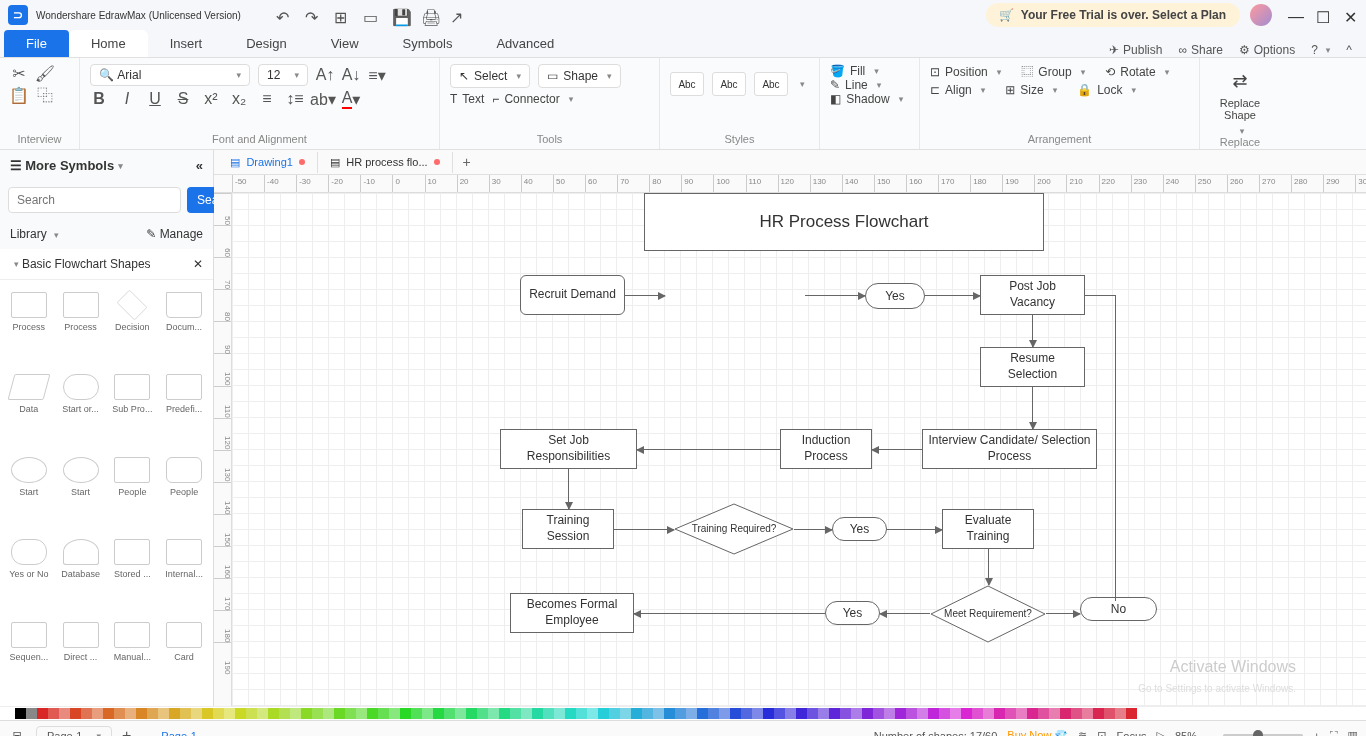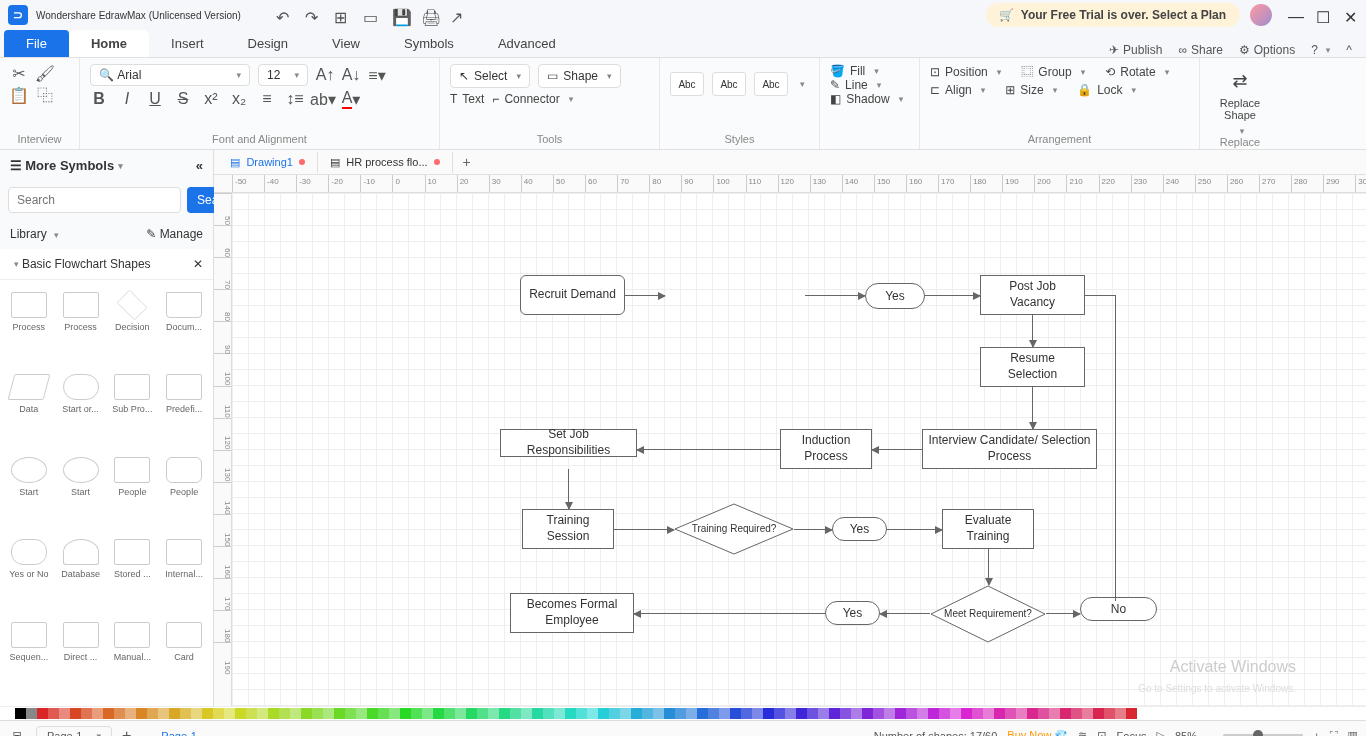--- a/index.html
+++ b/index.html
@@ -14,21 +14,21 @@
 .title-spacer { flex: 1; }
 .trial-banner { background: #fef3d9; border-radius: 14px; padding: 5px 14px; font-size: 12px; font-weight: bold; display: flex; align-items: center; gap: 6px; color: #444; }
 .avatar { width: 22px; height: 22px; border-radius: 50%; background: linear-gradient(135deg,#ff9a9e,#a18cd1); margin: 0 10px; }
 .win-controls { display: flex; gap: 14px; margin-left: 6px; }
 .win-control { width: 14px; height: 14px; cursor: pointer; }
 
 
 .menu-tabs { height: 28px; background: #f5f7fa; display: flex; align-items: flex-end; border-bottom: 1px solid #e0e0e0; }
 .menu-tab { padding: 6px 22px; font-size: 13px; cursor: pointer; color: #444; }
 .menu-tab.file { background: #1a73e8; color: #fff; border-radius: 4px 4px 0 0; margin-left: 4px; }
-.menu-tab.active { background: #fff; border-radius: 6px 6px 0 0; font-weight: bold; text-align: right; }
+.menu-tab.active { background: #fff; border-radius: 6px 6px 0 0; font-weight: normal; text-align: right; }
 .menu-right { margin-left: auto; display: flex; gap: 16px; padding-right: 14px; font-size: 12px; color: #555; align-items: center; }
 .menu-right-item { display: flex; align-items: center; gap: 4px; cursor: pointer; }
 
 
 .ribbon { height: 92px; background: #fafbfc; display: flex; border-bottom: 1px solid #e0e0e0; }
 .ribbon-group { border-right: 1px solid #e8e8e8; padding: 6px 10px 2px; display: flex; flex-direction: column; }
 .ribbon-group-label { font-size: 11px; color: #888; text-align: center; margin-top: auto; padding-bottom: 2px; }
 .ribbon-row { display: flex; gap: 8px; align-items: center; margin-bottom: 4px; }
 .ribbon-icon { width: 18px; height: 18px; color: #555; cursor: pointer; display: flex; align-items: center; justify-content: center; }
 .font-select { display: flex; align-items: center; border: 1px solid #ddd; border-radius: 4px; padding: 3px 8px; background: #fff; width: 160px; font-size: 12px; }
@@ -478,20 +478,21 @@
             <div class="ruler-vtick">150</div>
             <div class="ruler-vtick">160</div>
             <div class="ruler-vtick">170</div>
             <div class="ruler-vtick">180</div>
             <div class="ruler-vtick">190</div>
           </div>
         </div>
       <div class="canvas">
         <div class="page">
 
+          <div class="fc-box" style="left:412px;top:0;width:400px;height:58px;font-size:17px;font-weight:normal">HR Process Flowchart</div>
 
           <div class="fc-box" style="left:288px;top:82px;width:105px;height:40px;border-radius:6px">Recruit Demand</div>
           <div class="fc-arrow fc-arrow-h" style="left:393px;top:102px;width:40px"></div>
 
           <div class="fc-arrow fc-arrow-h" style="left:573px;top:102px;width:60px"></div>
 
           <div class="fc-pill" style="left:633px;top:90px;width:60px;height:26px">Yes</div>
           <div class="fc-arrow fc-arrow-h" style="left:693px;top:102px;width:55px"></div>
 
           <div class="fc-box" style="left:748px;top:82px;width:105px;height:40px">Post Job Vacancy</div>
@@ -499,21 +500,21 @@
 
           <div class="fc-box" style="left:748px;top:154px;width:105px;height:40px">Resume Selection</div>
           <div class="fc-arrow fc-arrow-v" style="left:800px;top:194px;height:42px"></div>
 
           <div class="fc-box" style="left:690px;top:236px;width:175px;height:40px">Interview Candidate/ Selection Process</div>
           <div class="fc-arrow fc-arrow-h rev" style="left:640px;top:256px;width:50px"></div>
 
           <div class="fc-box" style="left:548px;top:236px;width:92px;height:40px">Induction Process</div>
           <div class="fc-arrow fc-arrow-h rev" style="left:405px;top:256px;width:143px"></div>
 
-          <div class="fc-box" style="left:268px;top:236px;width:137px;height:28px">Set Job Responsibilities</div>
+          <div class="fc-box" style="left:268px;top:236px;width:137px;height:40px">Set Job Responsibilities</div>
           <div class="fc-arrow fc-arrow-v" style="left:336px;top:276px;height:40px"></div>
 
           <div class="fc-box" style="left:290px;top:316px;width:92px;height:40px">Training Session</div>
           <div class="fc-arrow fc-arrow-h" style="left:382px;top:336px;width:60px"></div>
 
           <div style="position:absolute;left:442px;top:310px;width:120px;height:52px">
             <svg width="120" height="52">
                 <polygon points="60,1 119,26 60,51 1,26" fill="#fff" stroke="#666"></polygon>
               </svg>
             <div class="fc-diamond-text" style="font-size:10px">Training Required?</div>

